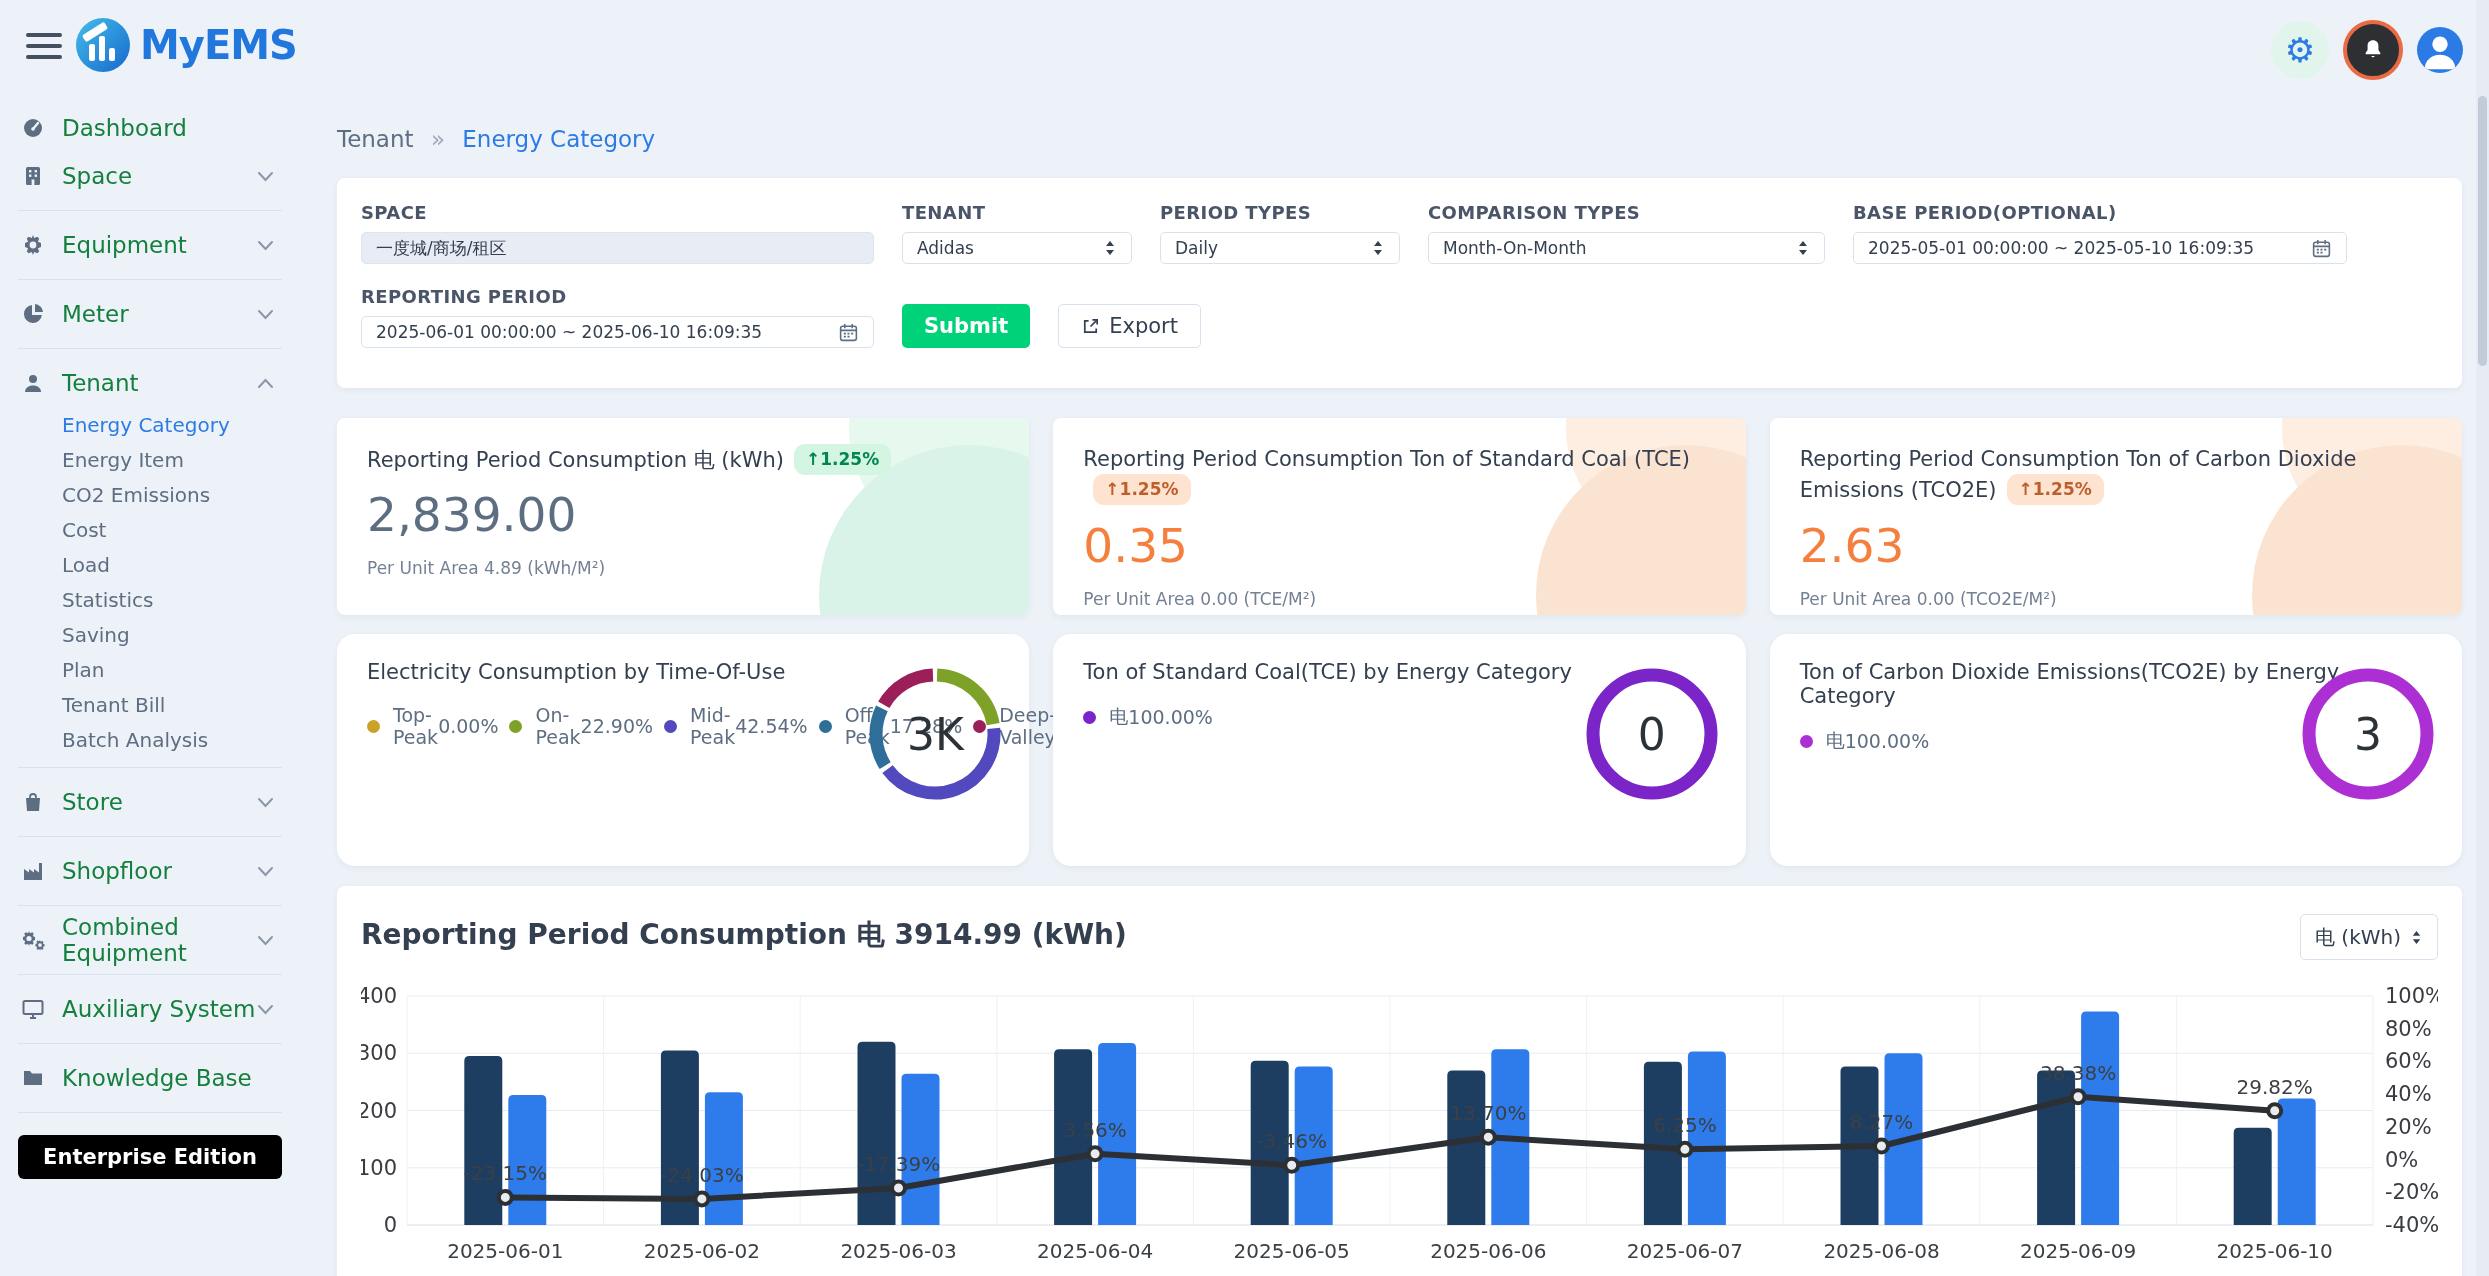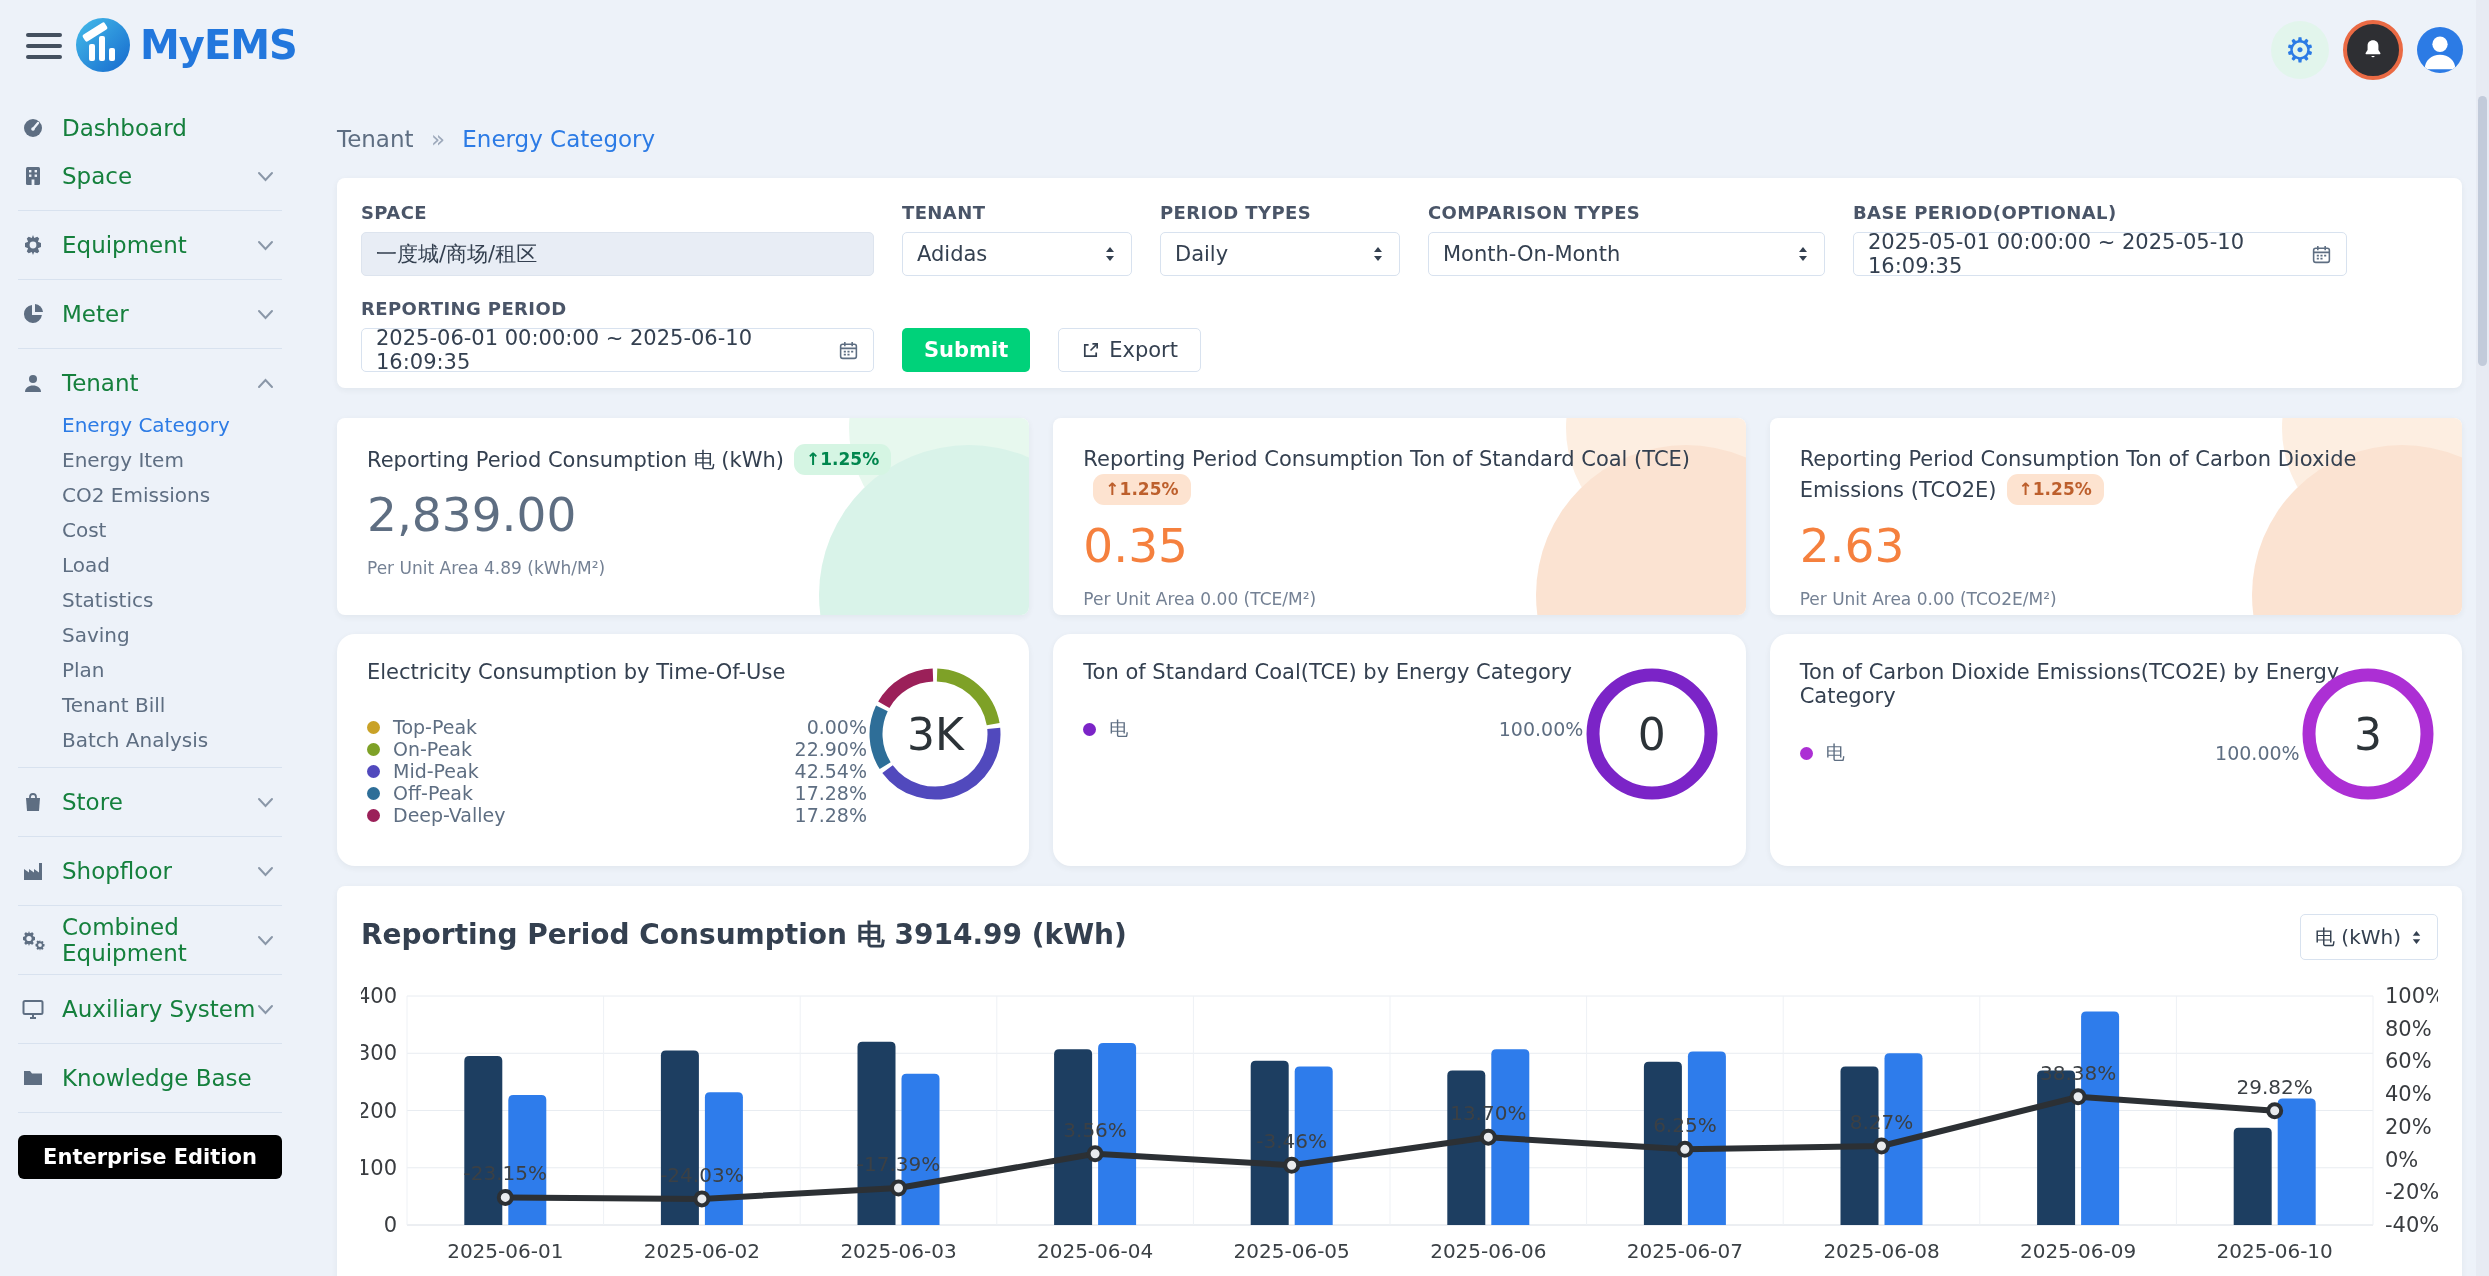--- a/index.html
+++ b/index.html
@@ -42,22 +42,22 @@
   .main{position:absolute;left:337px;top:90px;width:2125px;}
   .breadcrumb{margin-top:36px;font-size:23px;color:#5e6e82;}
   .breadcrumb .sep{color:#9da9bb;margin:0 10px;}
   .breadcrumb .current{color:#2c7be5;cursor:pointer;}
   .card{background:#fff;border-radius:8px;box-shadow:0 2px 6px rgba(32,43,54,.06);}
   
   .filter-card{margin-top:26px;padding:24px;box-sizing:border-box;height:210px;}
   .frow{display:flex;gap:28px;align-items:flex-end;}
   .fgroup{display:flex;flex-direction:column;}
   .flabel{font-size:18px;font-weight:700;color:#4a5568;letter-spacing:.4px;margin-bottom:9px;text-transform:uppercase;}
-  .control{height:44px;box-sizing:border-box;border:1px solid #d8e2ef;border-radius:5px;background:#fff;
-    display:flex;align-items:center;padding:0 14px;font-size:21px;color:#344050;position:relative;cursor:pointer;}
+  .control{height:32px;box-sizing:border-box;border:1px solid #d8e2ef;border-radius:5px;background:#fff;
+    display:flex;align-items:center;padding:0 14px;font-size:17px;color:#344050;position:relative;cursor:pointer;}
   .control.gray{background:#e8edf5;border-color:#dde4ee;}
   .control .caret{margin-left:auto;display:flex;}
   .control .cal{margin-left:auto;display:flex;color:#5e6e82;}
   .btn{height:44px;border:none;border-radius:5px;font-size:21px;font-weight:600;cursor:pointer;
     display:inline-flex;align-items:center;gap:9px;padding:0 22px;font-family:inherit;}
   .btn-submit{background:#00d27a;color:#fff;}
   .btn-export{background:#fff;color:#344050;border:1px solid #d8e2ef;font-weight:500;}
   
   .stat-row{display:flex;gap:24px;margin-top:30px;}
   .stat-card{flex:1;height:197px;position:relative;overflow:hidden;padding:26px 30px;box-sizing:border-box;}
@@ -71,21 +71,21 @@
   .pill-green{background:#d5f5e3;color:#00864e;}
   .pill-orange{background:#fde3d0;color:#bd5f2c;}
   .stat-value{font-size:47px;margin-top:12px;position:relative;z-index:2;}
   .val-gray{color:#5e6e82;}
   .val-orange{color:#f5803e;}
   .stat-sub{font-size:17px;color:#748194;margin-top:16px;position:relative;z-index:2;}
   
   .donut-row{display:flex;gap:24px;margin-top:19px;}
   .donut-card{flex:1;height:232px;position:relative;padding:26px 30px;box-sizing:border-box;border-radius:18px;}
   .donut-title{font-size:21px;font-weight:500;color:#344050;}
-  .legend{margin-top:32px;width:500px;display:flex;flex-direction:column;}
+  .legend{margin-top:20px;width:500px;display:flex;flex-direction:row;gap:11px;}
   .legend-row{display:flex;align-items:center;font-size:19px;color:#5e6e82;}
   .legend-dot{width:13px;height:13px;border-radius:50%;margin-right:13px;flex:none;}
   .legend-val{margin-left:auto;}
   .donut-wrap{position:absolute;right:26px;top:32px;width:136px;height:136px;}
   .donut-center{position:absolute;inset:0;display:flex;align-items:center;justify-content:center;
     font-size:44px;color:#2c3338;}
   
   .chart-card{margin-top:20px;height:430px;padding:30px 24px 0 24px;box-sizing:border-box;position:relative;}
   .chart-title{font-size:28px;font-weight:600;color:#344050;}
   .unit-select{position:absolute;right:24px;top:28px;width:138px;height:46px;font-size:20px;}

